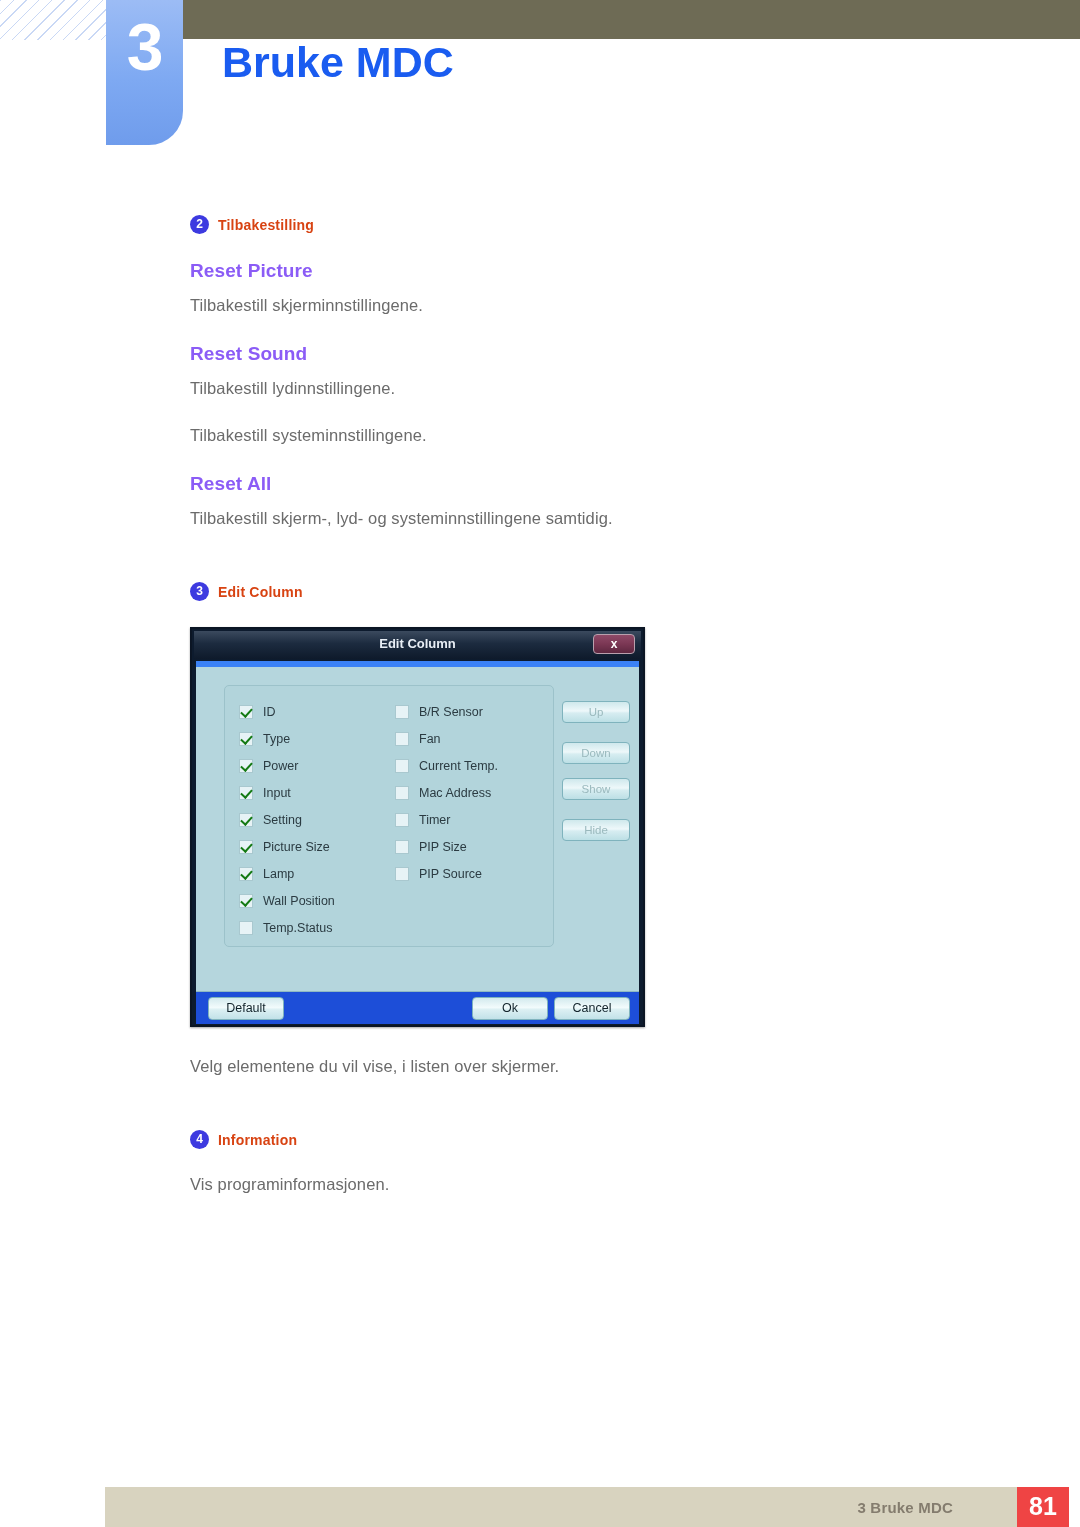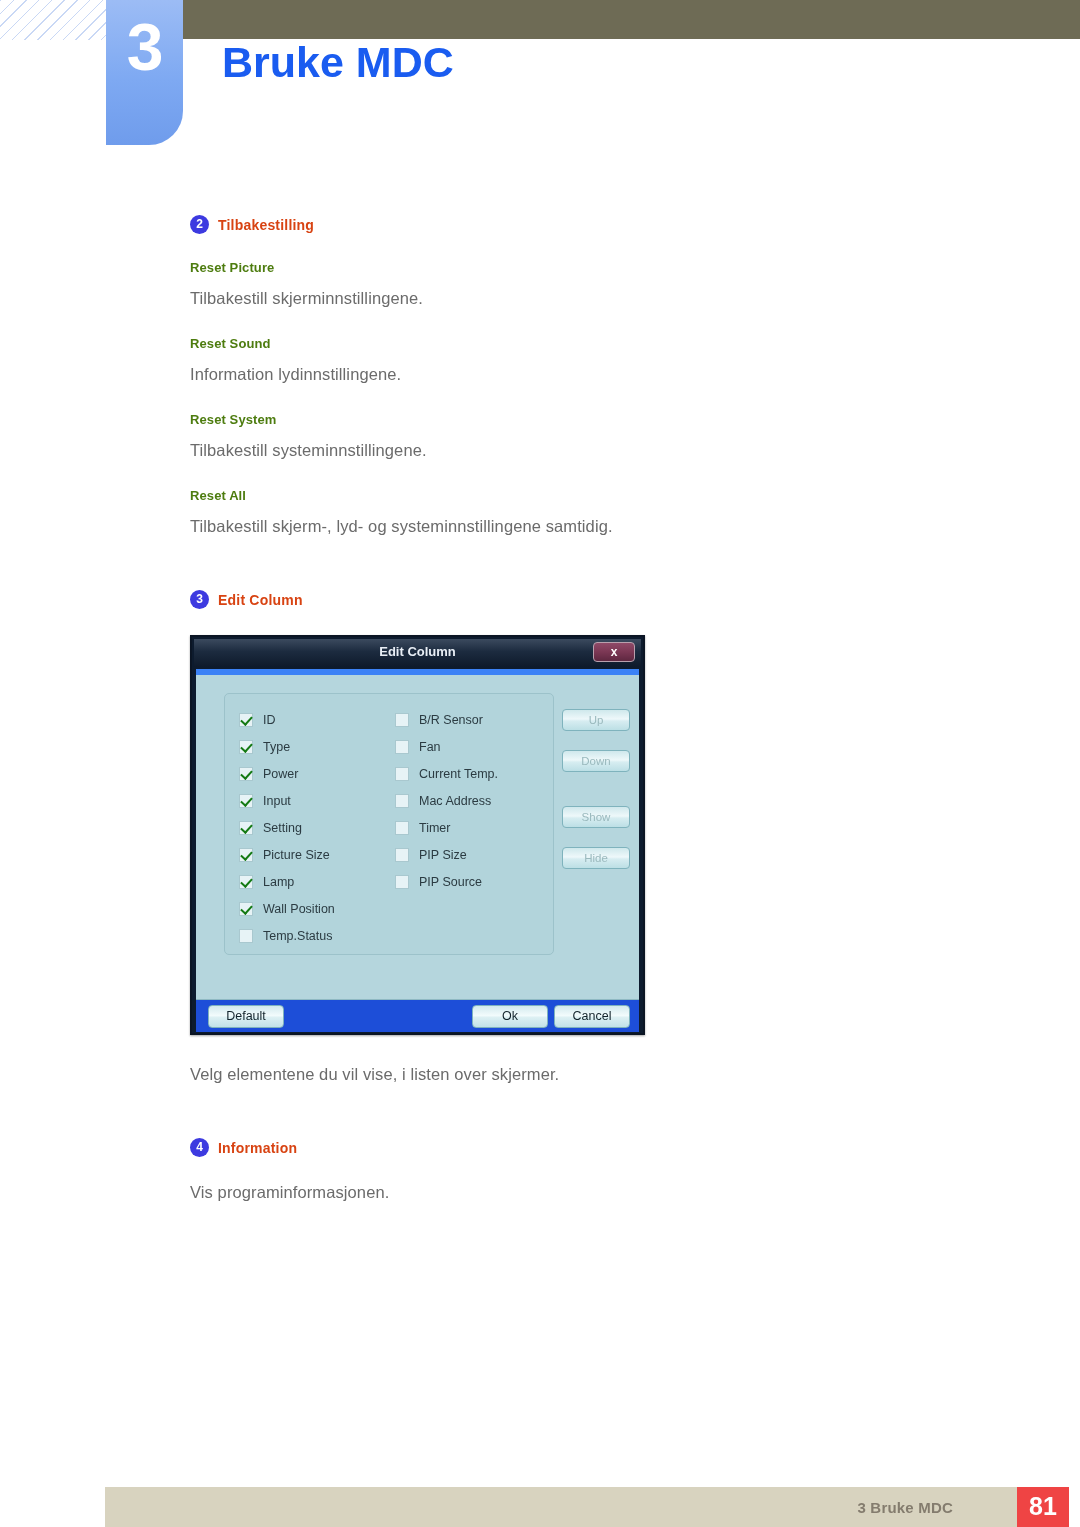--- a/index.html
+++ b/index.html
@@ -97,22 +97,22 @@
     flex: 0 0 auto;
   }
   .section-title {
     color: #d84312;
     font-size: 14px;
     font-weight: bold;
     letter-spacing: 0.2px;
   }
 
   .sub-heading {
-    color: #4d7c0f;
-    font-size: 13px;
+    color: #8b5cf6;
+    font-size: 19px;
     font-weight: bold;
     margin: 0 0 14px 0;
     letter-spacing: 0.1px;
   }
   .body-text {
     color: #6b6b6b;
     font-size: 16.5px;
     margin: 0 0 28px 0;
     letter-spacing: 0.1px;
   }
@@ -228,21 +228,21 @@
     border-radius: 4px;
     box-sizing: border-box;
     background: linear-gradient(to bottom, #cfe8ec 0%, #eef8fa 45%, #d7edf1 55%, #bcdfe5 100%);
     color: #9ab9bd;
     font-size: 11.5px;
     line-height: 20px;
     text-align: center;
   }
   #btn-up   { margin-top: 0px; }
   #btn-down { margin-top: 19px; }
-  #btn-show { margin-top: 34px; }
+  #btn-show { margin-top: 14px; }
   #btn-hide { margin-top: 19px; }
 
   #dialog-footer {
     position: absolute;
     left: 4px; top: 362px;
     width: 443px;
     height: 32px;
     background: #1d4ed8;
     border-top: 1px solid #8fb9c2;
   }
@@ -317,23 +317,22 @@
 
   <div class="section-heading">
     <span class="badge">2</span>
     <span class="section-title">Tilbakestilling</span>
   </div>
 
   <div class="sub-heading">Reset Picture</div>
   <div class="body-text">Tilbakestill skjerminnstillingene.</div>
 
   <div class="sub-heading">Reset Sound</div>
-  <div class="body-text">Information lydinnstillingene.</div>
-
-  <div class="sub-heading">Reset System</div>
+  <div class="body-text">Tilbakestill lydinnstillingene.</div>
+
   <div class="body-text">Tilbakestill systeminnstillingene.</div>
 
   <div class="sub-heading">Reset All</div>
   <div class="body-text">Tilbakestill skjerm-, lyd- og systeminnstillingene samtidig.</div>
 
   <div class="spacer-lg"></div>
 
   <div class="section-heading">
     <span class="badge">3</span>
     <span class="section-title">Edit Column</span>

